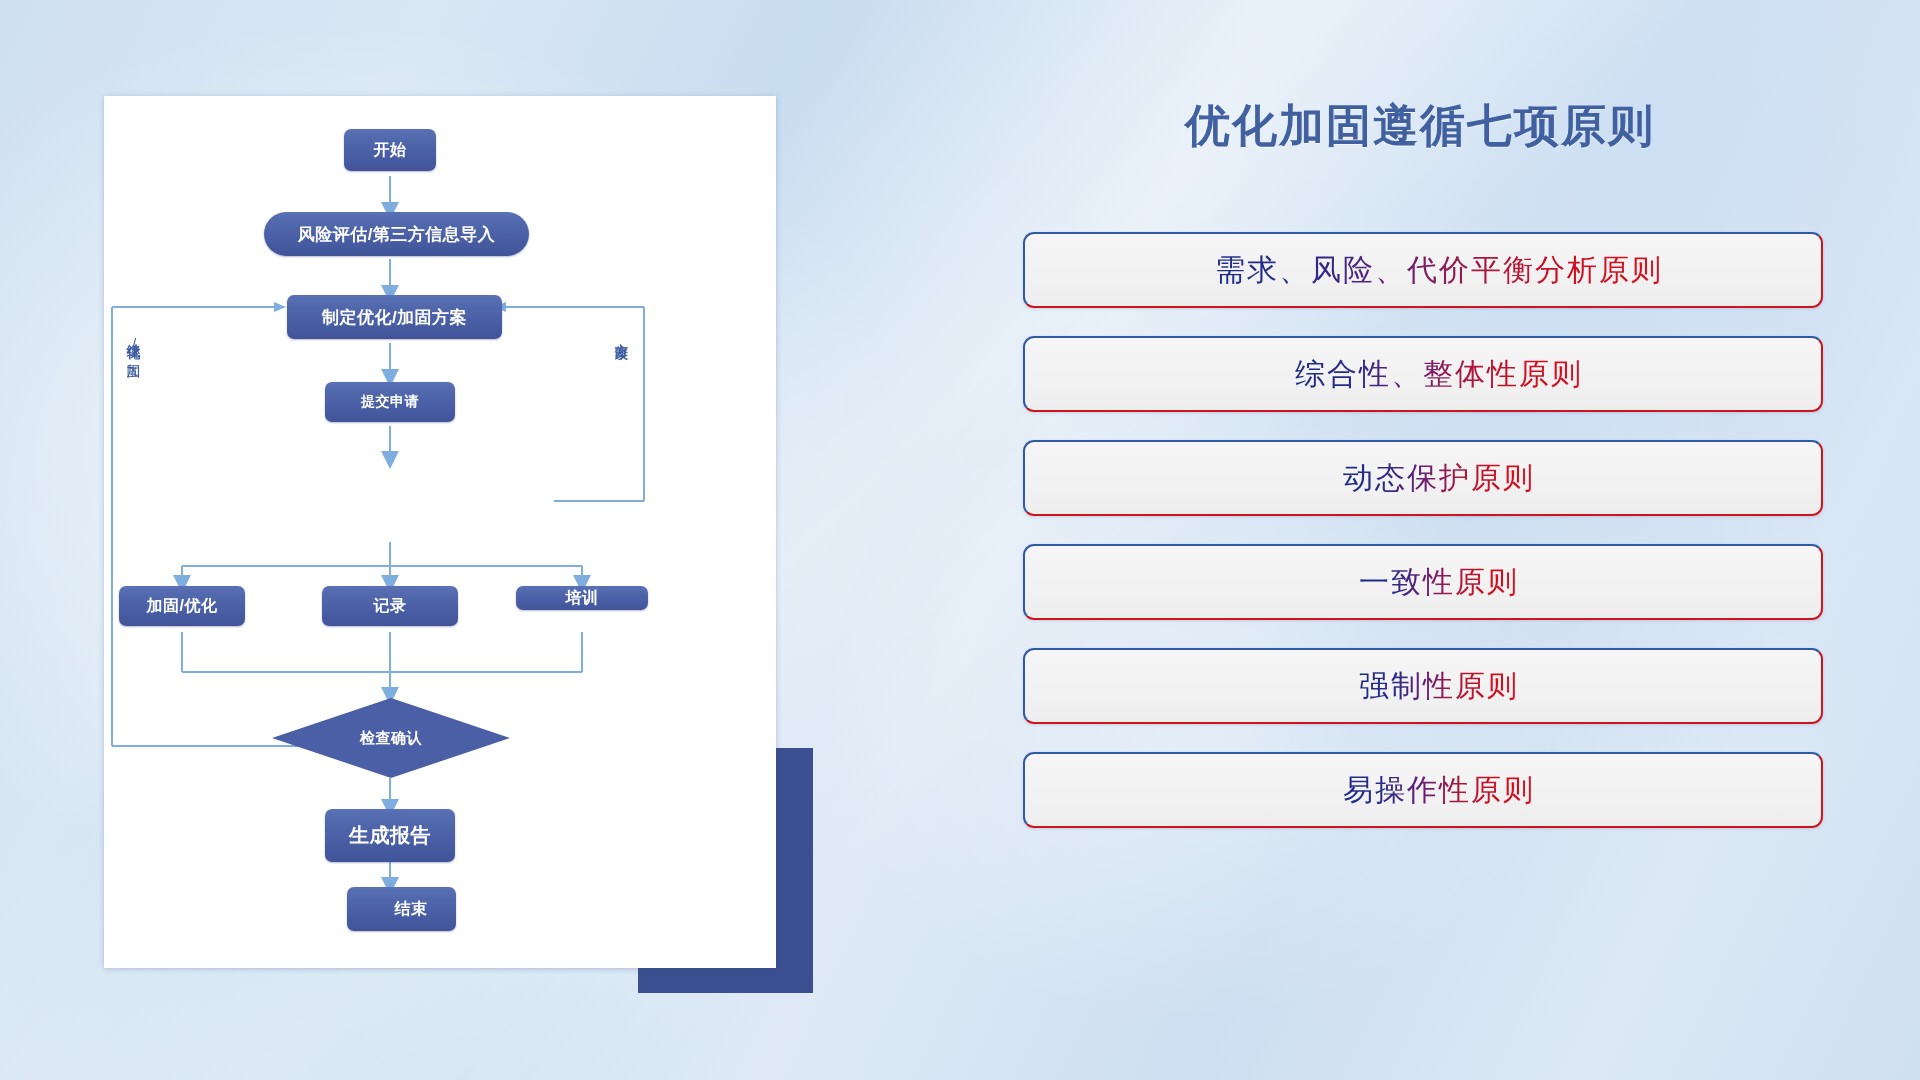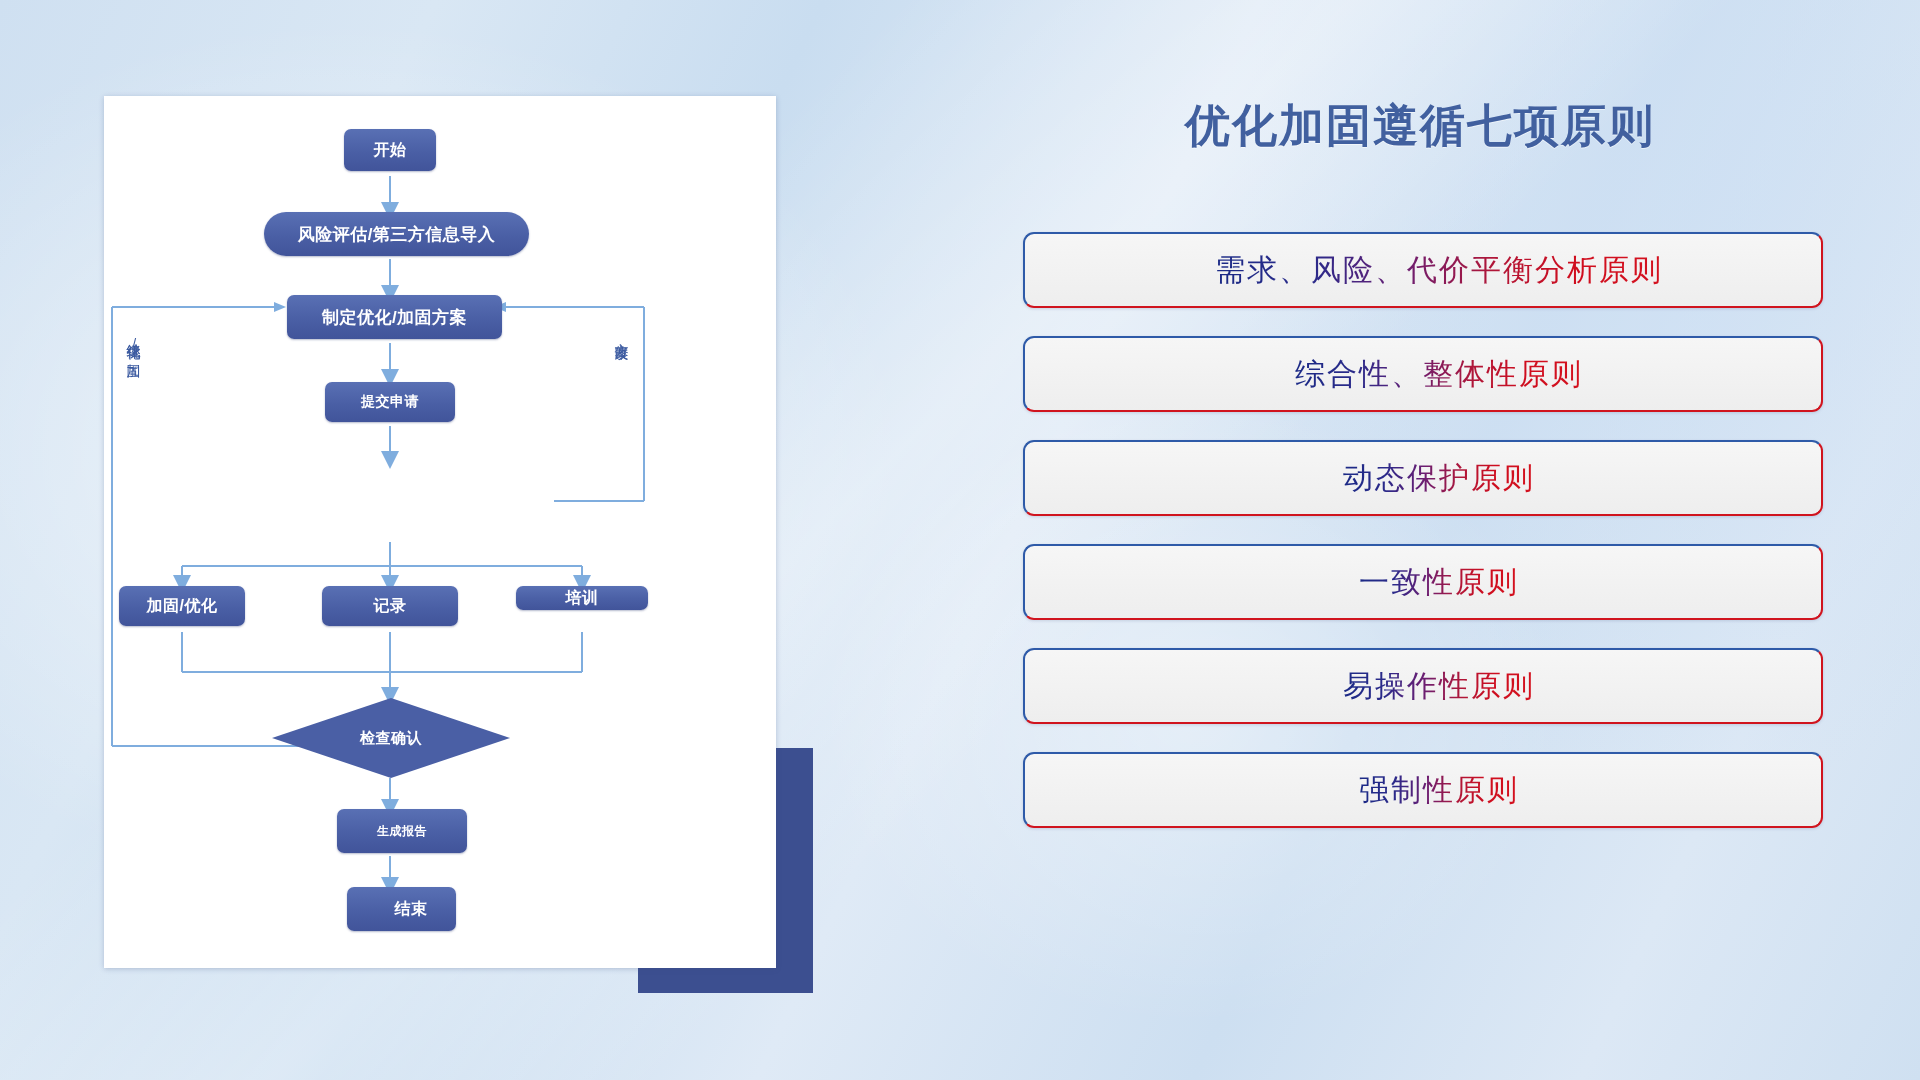--- a/index.html
+++ b/index.html
@@ -236,21 +236,21 @@
       <span>培训</span>
     </div>
 
     <div class="diamond-wrap" style="left:168px; top:602px; width:238px; height:80px;">
       <svg width="238" height="80" viewBox="0 0 238 80">
         <polygon points="119,0 238,40 119,80 0,40" fill="#4a5fa5"></polygon>
       </svg>
       <div class="diamond-label">检查确认</div>
     </div>
 
-    <div class="node" style="left:221px; top:713px; width:130px; height:44px; font-size:12px;margin-left:12px;">
+    <div class="node" style="left:221px; top:713px; width:130px; height:53px; font-size:20px;">
       <span>生成报告</span>
     </div>
 
     <div class="node" style="left:243px; top:791px; width:90px; height:44px; font-size:16px;padding-left:19px;">
       <span>结束</span>
     </div>
 
     <div class="vlabel" style="left:22px; top:236px;">继续优化/加固</div>
 
     <div class="vlabel" style="left:510px; top:236px;">方案修改</div>
@@ -272,22 +272,22 @@
     <div class="principle-box">
       <span class="principle-text">动态保护原则</span>
     </div>
 
 
     <div class="principle-box">
       <span class="principle-text">一致性原则</span>
     </div>
 
     <div class="principle-box">
+      <span class="principle-text">强制性原则</span>
+    </div>
+
+    <div class="principle-box">
       <span class="principle-text">易操作性原则</span>
     </div>
 
-    <div class="principle-box">
-      <span class="principle-text">强制性原则</span>
-    </div>
-
   </div>
 
 </div>
 
 </body></html>

